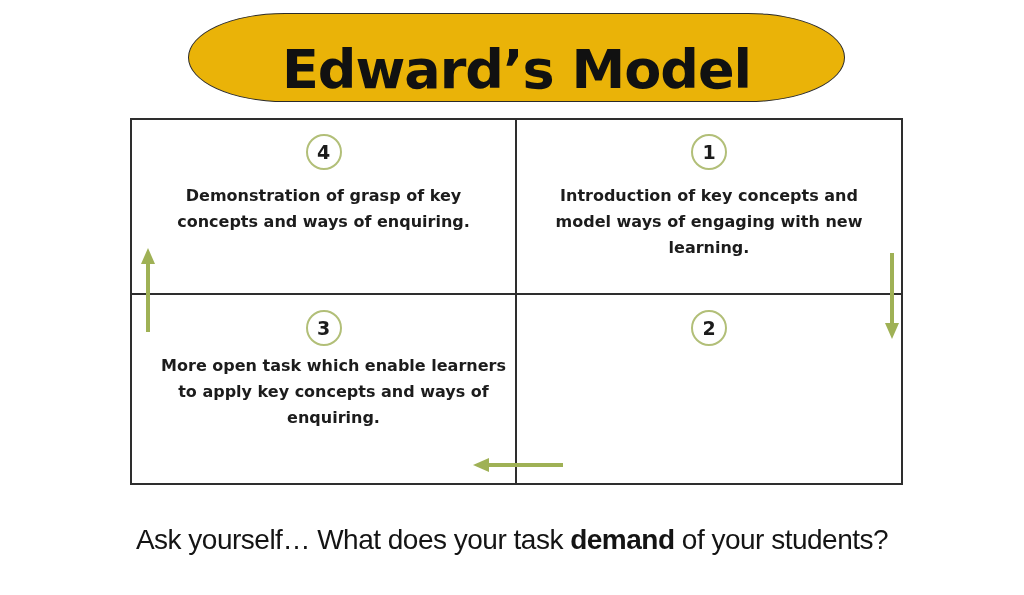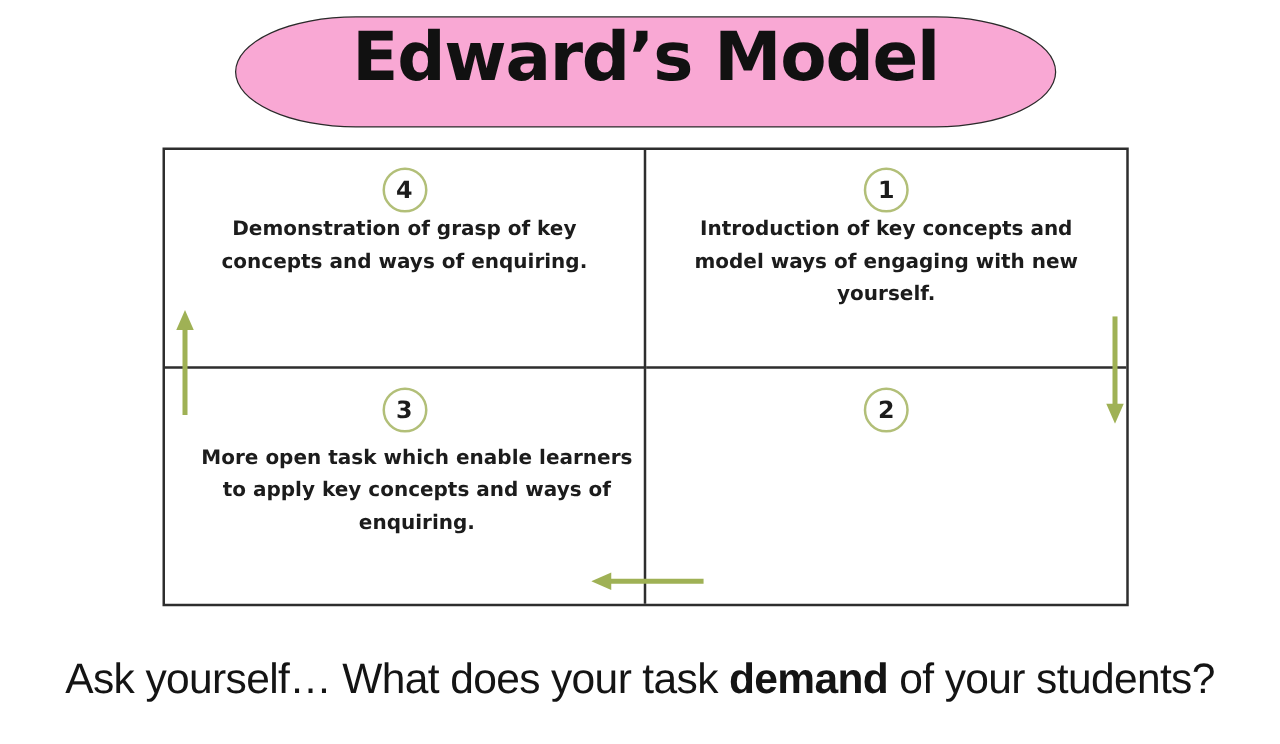--- a/index.html
+++ b/index.html
@@ -20,22 +20,22 @@
     color: var(--text-black);
   }
 
   
   .title-pill {
     position: absolute;
     left: 188px; top: 13px;
     width: 657px; height: 89px;
     border: 1.5px solid #2a2a2a;
     border-radius: 100px / 46px;
-    display: flex; align-items: flex-start; justify-content: center;
-    background: #f9a8d4;
+    display: flex; align-items: flex-end; justify-content: center;
+    background: #eab308;
   }
   .title-pill h1 {
     font-family: "DejaVu Sans", sans-serif;
     font-weight: bold;
     font-size: 54px;
     letter-spacing: -1px;
     color: #111111;
     white-space: nowrap;
   }
 
@@ -62,21 +62,21 @@
     margin: 14px auto 0;
     display: flex; align-items: center; justify-content: center;
     font-weight: bold;
     font-size: 19px;
     color: #1c1c1c;
     background: #ffffff;
   }
   .cell.bl .num-circle, .cell.br .num-circle { margin-top: 15px; }
 
   .quad-text {
-    margin-top: 0;
+    margin-top: 13px;
     font-weight: bold;
     font-size: 16px;
     line-height: 26px;
     color: #1c1c1c;
     white-space: pre;
   }
   .cell.bl .quad-text, .cell.br .quad-text { margin-top: 7px; padding-left: 20px; }
 
   
   .arrow { position: absolute; color: var(--arrow-green); }
@@ -84,21 +84,21 @@
   .arrow-down { left: 884px; top: 253px; }
   .arrow-left { left: 473px; top: 457px; }
 
   
   .caption {
     position: absolute;
     left: 0; top: 524px;
     width: 1024px;
     text-align: center;
     font-family: "Liberation Sans", sans-serif;
-    font-size: 34px;
+    font-size: 28px;
     letter-spacing: -0.5px;
     color: #141414;
     white-space: nowrap;
   }
   .caption .bold { font-weight: bold; }
 </style>
 </head>
 <body>
 
 <div class="canvas">
@@ -116,21 +116,21 @@
       <div class="quad-text">Demonstration of grasp of key
 concepts and ways of enquiring.</div>
     </div>
 
     <div class="cell tr">
       <div class="num-circle">
         <span>1</span>
       </div>
       <div class="quad-text">Introduction of key concepts and
 model ways of engaging with new
-yourself.</div>
+learning.</div>
     </div>
 
     <div class="cell bl">
       <div class="num-circle">
         <span>3</span>
       </div>
       <div class="quad-text">More open task which enable learners
 to apply key concepts and ways of
 enquiring.</div>
     </div>

